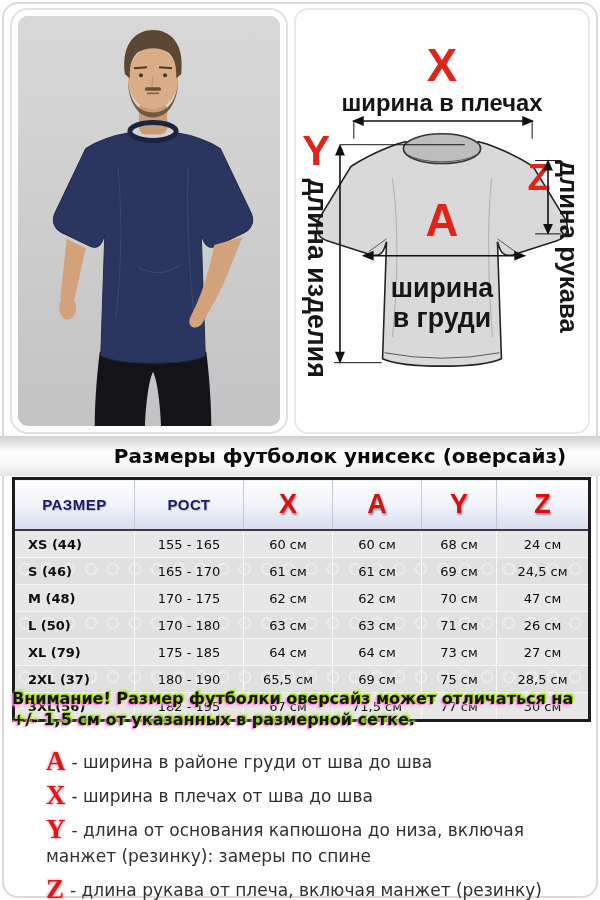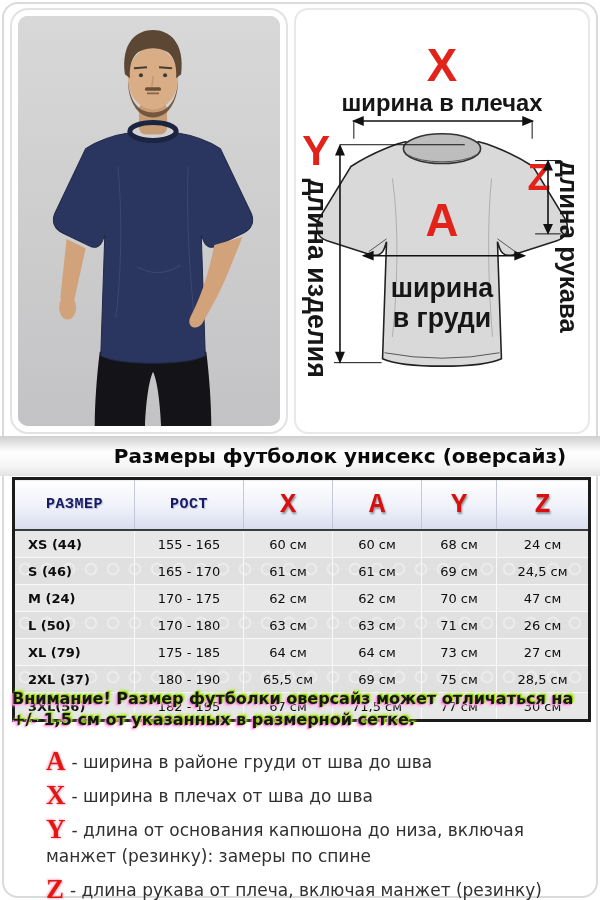--- a/index.html
+++ b/index.html
@@ -34,21 +34,21 @@
   }
 
   
   .size-table{
     position:absolute;left:12px;top:477px;width:576px;border-collapse:collapse;
     table-layout:fixed;border:3px solid #1b1b1b;background:#e6e6e6;
   }
   .size-table thead th{
     height:47px;background:linear-gradient(180deg,#ffffff 0%,#eef1f9 55%,#d8ddef 100%);
     border-left:1px solid #c3c7d6;border-bottom:2px solid #3a3a3a;
-    font-family:Liberation Mono, monospace;
+    font-family:Liberation Sans, sans-serif;
     margin-top:10px;
   }
   .size-table thead th:first-child{border-left:none;}
   .th-dark{color:#1a1a63;font-size:15px;letter-spacing:.5px;text-shadow:1px 1px 1px #bcc3de;}
   .th-red{color:#d90f0f;font-size:27px;text-shadow:1px 2px 2px rgba(70,70,70,.55);}
   .size-table tbody td{
     height:24px;font-size:13px;text-align:center;color:#0d0d0d;
     border-top:1px solid #f8f8f8;border-left:1px solid rgba(255,255,255,.75);
     white-space:nowrap;overflow:hidden;
   }
@@ -199,21 +199,21 @@
     </tr>
     <tr>
       <td>S (46)</td>
         <td>165 - 170</td>
         <td>61 см</td>
         <td>61 см</td>
         <td>69 см</td>
         <td>24,5 см</td>
     </tr>
     <tr>
-      <td>M (24)</td>
+      <td>M (48)</td>
         <td>170 - 175</td>
         <td>62 см</td>
         <td>62 см</td>
         <td>70 см</td>
         <td>47 см</td>
     </tr>
     <tr>
       <td>L (50)</td>
         <td>170 - 180</td>
         <td>63 см</td>

